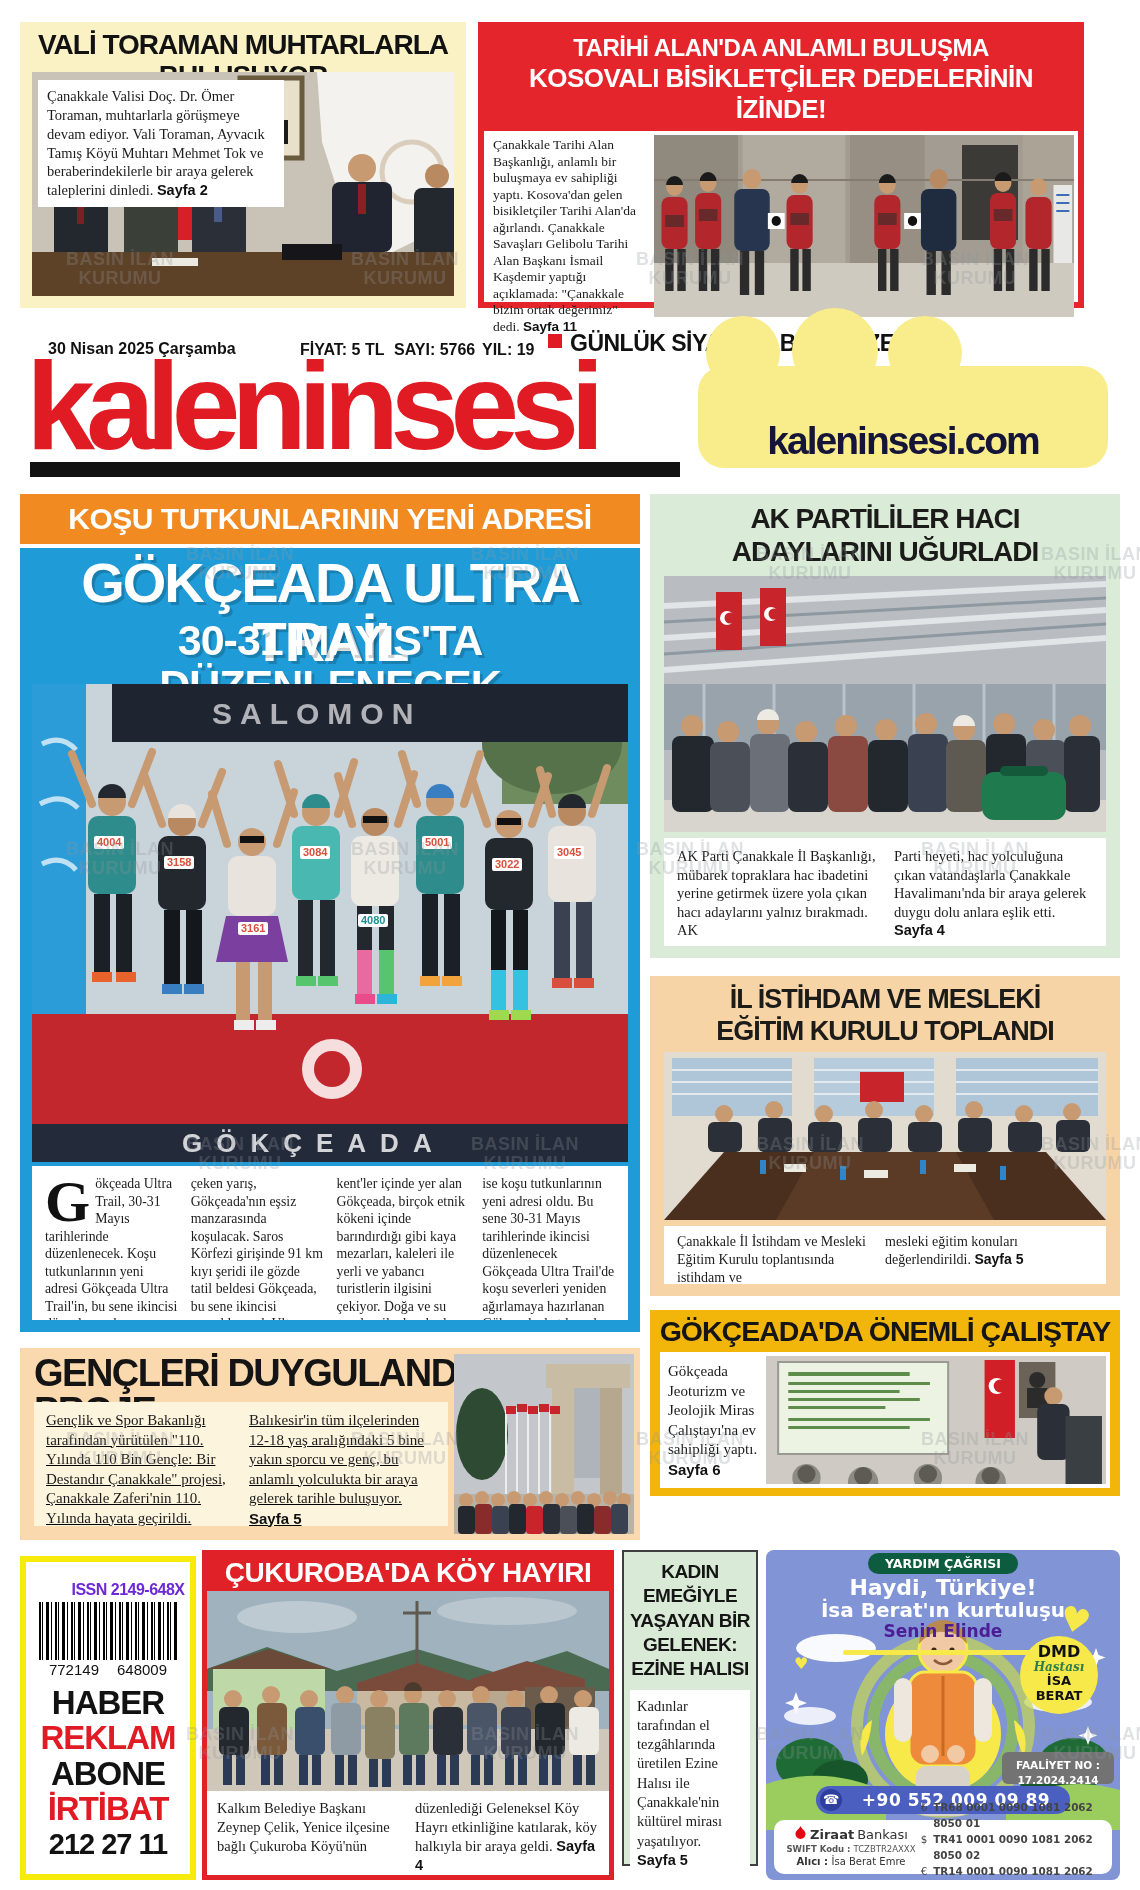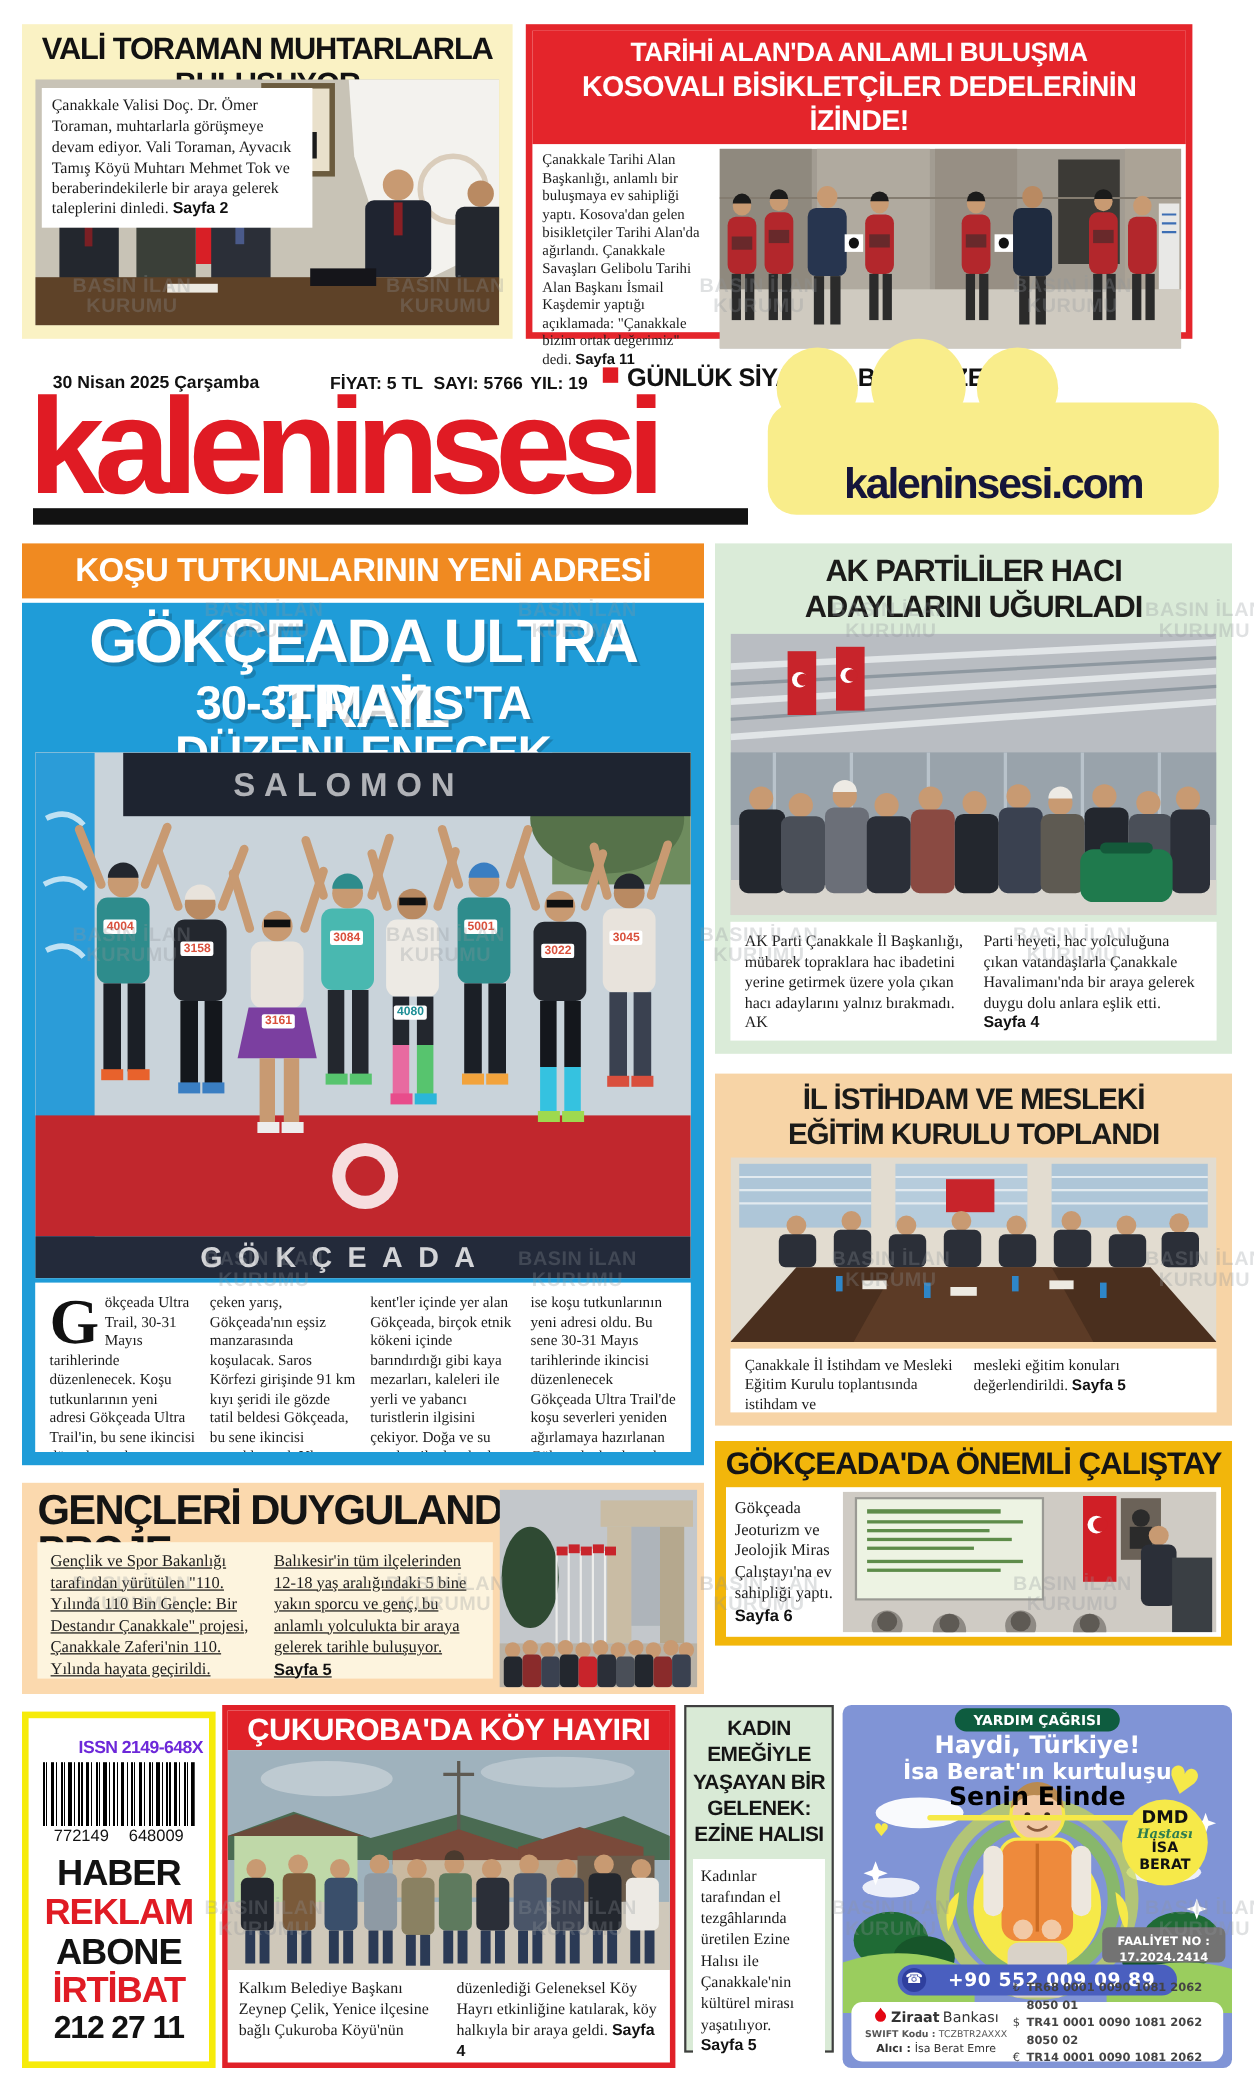--- a/index.html
+++ b/index.html
@@ -98,21 +98,21 @@
   #ez-hl{padding:8px 4px 2px;text-align:center;font:900 19px/1.28 "Liberation Sans",sans-serif;
          letter-spacing:-.5px;color:#151515;}
   #ez-card{margin:6px;background:#fff;padding:7px 7px;font:400 14.5px/1.33 "Liberation Serif",serif;color:#1c1c1c;}
   
   #ad-box{left:766px;top:1550px;width:354px;height:330px;background:#8094D6;border-radius:8px;overflow:hidden;}
   #ad-badge{position:absolute;left:102px;top:3px;width:150px;height:21px;background:#0E5C3F;border-radius:11px;
             color:#fff;text-align:center;font:900 12.5px/21px "DejaVu Sans","Liberation Sans",sans-serif;}
   .ad-line{position:absolute;width:100%;text-align:center;color:#fff;font-family:"DejaVu Sans","Liberation Sans",sans-serif;font-weight:700;}
   #ad-l1{top:25px;font-size:22px;}
   #ad-l2{top:48px;font-size:20px;}
-  #ad-l3{top:71px;font-size:23px;color:#000000;}
+  #ad-l3{top:71px;font-size:17px;color:#4c1d95;}
   #ad-underline{position:absolute;left:77px;top:100px;width:200px;height:5px;background:#F6E949;border-radius:3px;}
   .heart{position:absolute;color:#F6E949;font-family:"DejaVu Sans",sans-serif;}
   #ad-ill{position:absolute;left:0;top:56px;width:354px;height:224px;}
   #dmd{position:absolute;left:254px;top:86px;width:78px;height:78px;border-radius:50%;background:#F6E949;
        text-align:center;padding-top:8px;box-sizing:border-box;}
   #dmd .d1{font:800 16px/1 "DejaVu Sans",sans-serif;color:#111;}
   #dmd .d2{font:italic 700 12px/1.2 "DejaVu Serif",serif;color:#2E7D4F;}
   #dmd .d3,#dmd .d4{font:700 13px/1.15 "DejaVu Sans",sans-serif;color:#111;}
   #faaliyet{position:absolute;left:236px;top:202px;width:112px;height:32px;background:#737373;border-radius:6px;
             color:#fff;text-align:center;font:700 10.5px/1.4 "DejaVu Sans",sans-serif;padding-top:6px;box-sizing:border-box;}

